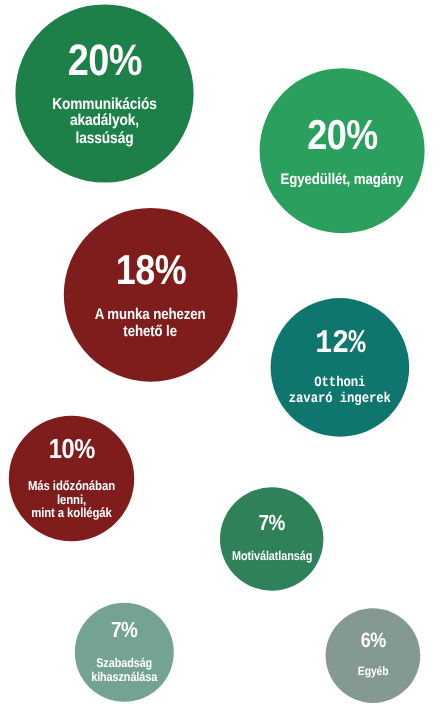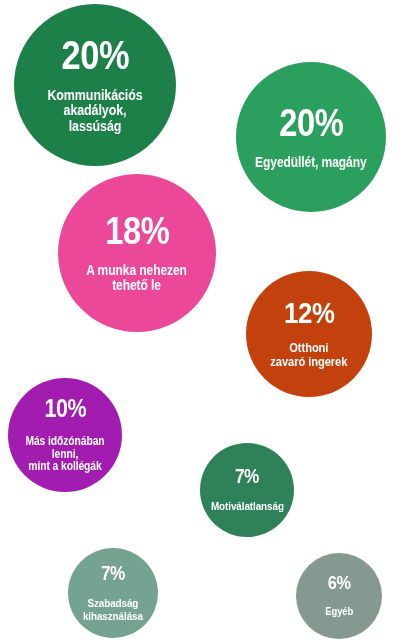--- a/index.html
+++ b/index.html
@@ -72,31 +72,31 @@
 <div id="chart-canvas">
     <div class="bubble t-xl" style="left: 14px; top: 4px; width: 162px; height: 162px; background: rgb(30, 128, 73);">
       <div class="bubble-value">20%</div>
       <div class="bubble-label">Kommunikációs akadályok,
 lassúság</div>
     </div>
     <div class="bubble t-lg" style="left: 236px; top: 62px; width: 150px; height: 150px; background: rgb(43, 160, 94);">
       <div class="bubble-value">20%</div>
       <div class="bubble-label">Egyedüllét, magány</div>
     </div>
-    <div class="bubble t-lg" style="left: 58px; top: 174px; width: 158px; height: 158px; background: #ec4899;">
+    <div class="bubble t-lg" style="left: 58px; top: 189px; width: 158px; height: 158px; background: #7f1d1d;">
       <div class="bubble-value">18%</div>
       <div class="bubble-label">A munka nehezen
 tehető le</div>
     </div>
-    <div class="bubble t-md" style="left: 246px; top: 271px; width: 126px; height: 126px; background: #c2410c;">
+    <div class="bubble t-md" style="left: 246px; top: 271px; width: 126px; height: 126px; background: #0f766e; font-family: Liberation Mono, monospace;">
       <div class="bubble-value">12%</div>
       <div class="bubble-label">Otthoni
 zavaró ingerek</div>
     </div>
-    <div class="bubble t-sm" style="left: 8px; top: 378px; width: 114px; height: 114px; background: #a21caf;">
+    <div class="bubble t-sm" style="left: 8px; top: 378px; width: 114px; height: 114px; background: #7f1d1d;">
       <div class="bubble-value">10%</div>
       <div class="bubble-label">Más időzónában lenni,
 mint a kollégák</div>
     </div>
     <div class="bubble t-xs" style="left: 200px; top: 443px; width: 94px; height: 94px; background: rgb(46, 129, 89);">
       <div class="bubble-value">7%</div>
       <div class="bubble-label">Motiválatlanság</div>
     </div>
     <div class="bubble t-xs" style="left: 68px; top: 548px; width: 90px; height: 90px; background: rgb(116, 163, 145);">
       <div class="bubble-value">7%</div>

